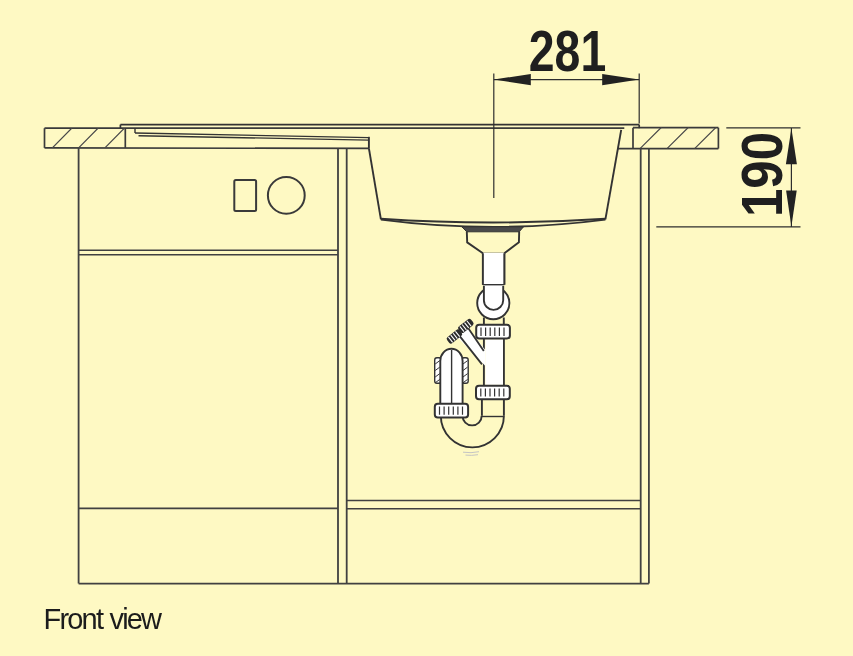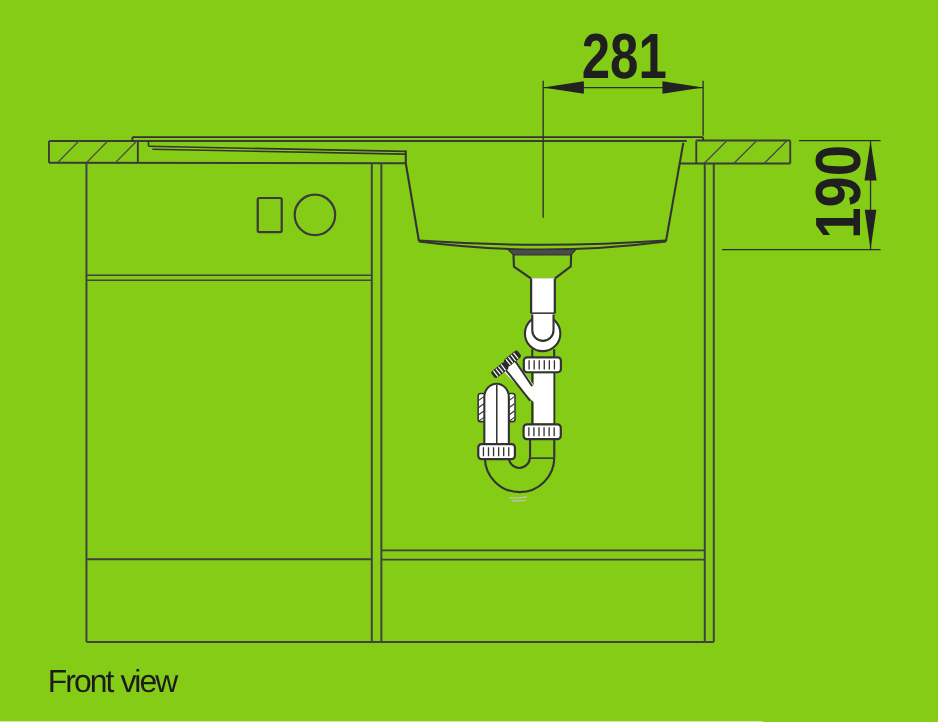--- a/index.html
+++ b/index.html
@@ -1,16 +1,16 @@
 <!DOCTYPE html>
 <html><head>
 <meta charset="utf-8">
 <style>
   html,body{margin:0;padding:0;background:#ffffff;}
-  .wrap{width:853px;height:656px;position:relative;background:#84cc16;overflow:hidden;}
+  .wrap{width:853px;height:656px;position:relative;background:#fef9c3;overflow:hidden;}
   svg{display:block;}
   text{font-family:"Liberation Sans", sans-serif;}
 </style>
 </head>
 <body>
 <div class="wrap">
 <svg width="853" height="656" viewBox="0 0 853 656">
 <defs>
 <clipPath id="hatchL">
           <rect x="44.5" y="128.2" width="80.8" height="19.7"></rect>

